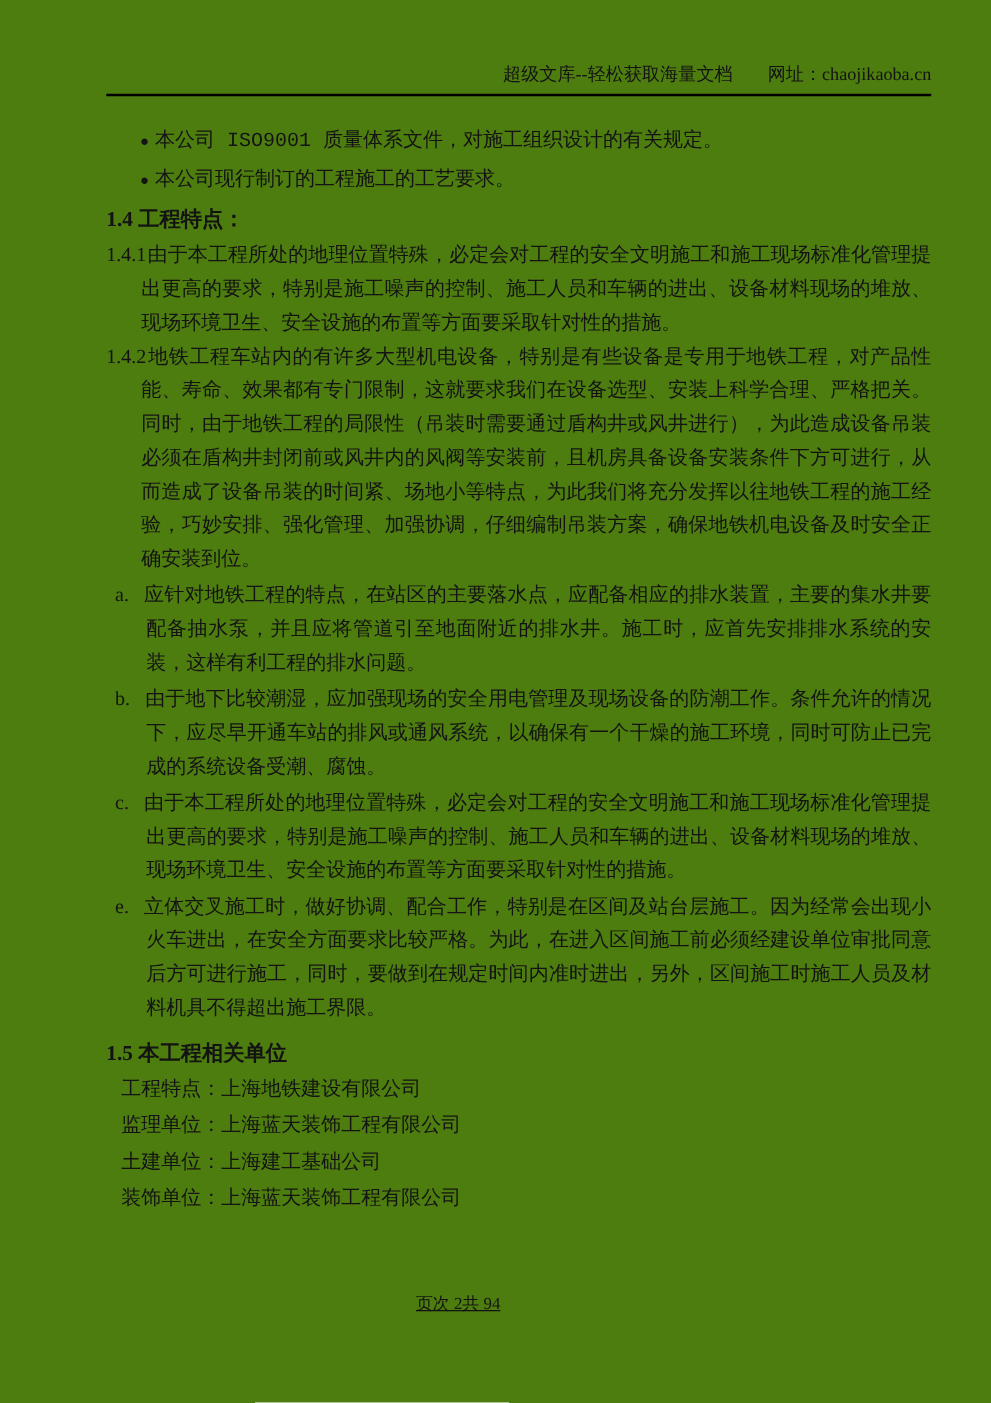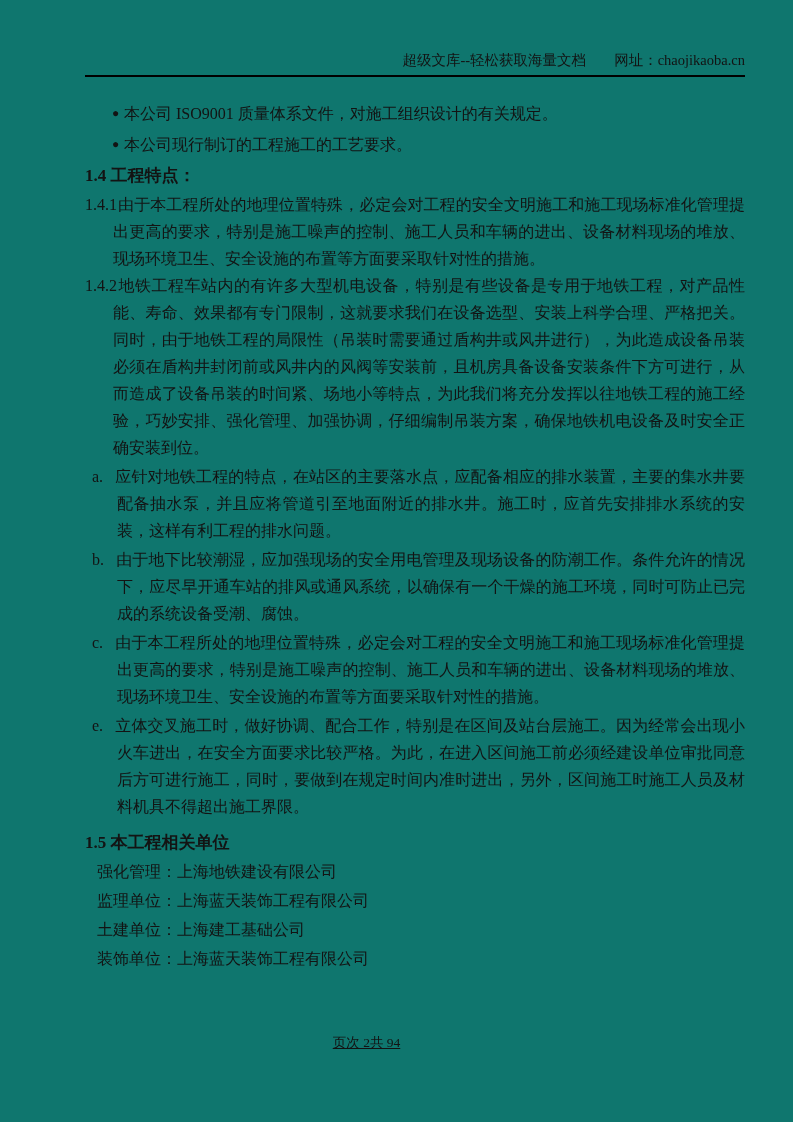--- a/index.html
+++ b/index.html
@@ -4,21 +4,21 @@
 <style>
   html, body {
     margin: 0;
     padding: 0;
     background: #ffffff;
   }
   .page {
     position: relative;
     width: 793px;
     height: 1122px;
-    background: #0f766e;
+    background: #4d7c0f;
     font-family: "Liberation Serif", "DejaVu Serif", serif;
     color: #131313;
     overflow: hidden;
   }
   
   .header {
     position: absolute;
     top: 0;
     left: 85px;
     right: 48px;
@@ -45,21 +45,21 @@
   .bullet-item {
     display: flex;
     margin: 4px 0;
   }
   .bullet-dot {
     flex: 0 0 39px;
     padding-left: 27px;
     box-sizing: border-box;
     font-size: 12px;
   }
-  .bullet-text { flex: 1; }
+  .bullet-text { flex: 1; font-family: Liberation Mono, monospace; }
   .sec-heading {
     font-weight: bold;
     font-size: 17px;
     margin: 2px 0;
   }
   .sec-heading-units { margin-top: 9px; }
   .para {
     margin: 0;
     text-align: justify;
     padding-left: 28px;
@@ -131,21 +131,21 @@
     <p class="point">
       <span class="pmark">c.</span><span>由于本工程所处的地理位置特殊，必定会对工程的安全文明施工和施工现场标准化管理提出更高的要求，特别是施工噪声的控制、施工人员和车辆的进出、设备材料现场的堆放、现场环境卫生、安全设施的布置等方面要采取针对性的措施。</span>
     </p>
     <p class="point">
       <span class="pmark">e.</span><span>立体交叉施工时，做好协调、配合工作，特别是在区间及站台层施工。因为经常会出现小火车进出，在安全方面要求比较严格。为此，在进入区间施工前必须经建设单位审批同意后方可进行施工，同时，要做到在规定时间内准时进出，另外，区间施工时施工人员及材料机具不得超出施工界限。</span>
     </p>
 
     <div class="sec-heading sec-heading-units">1.5 本工程相关单位</div>
 
     <div class="unit-row">
-      <span>强化管理：</span><span>上海地铁建设有限公司</span>
+      <span>工程特点：</span><span>上海地铁建设有限公司</span>
     </div>
     <div class="unit-row">
       <span>监理单位：</span><span>上海蓝天装饰工程有限公司</span>
     </div>
     <div class="unit-row">
       <span>土建单位：</span><span>上海建工基础公司</span>
     </div>
     <div class="unit-row">
       <span>装饰单位：</span><span>上海蓝天装饰工程有限公司</span>
     </div>

